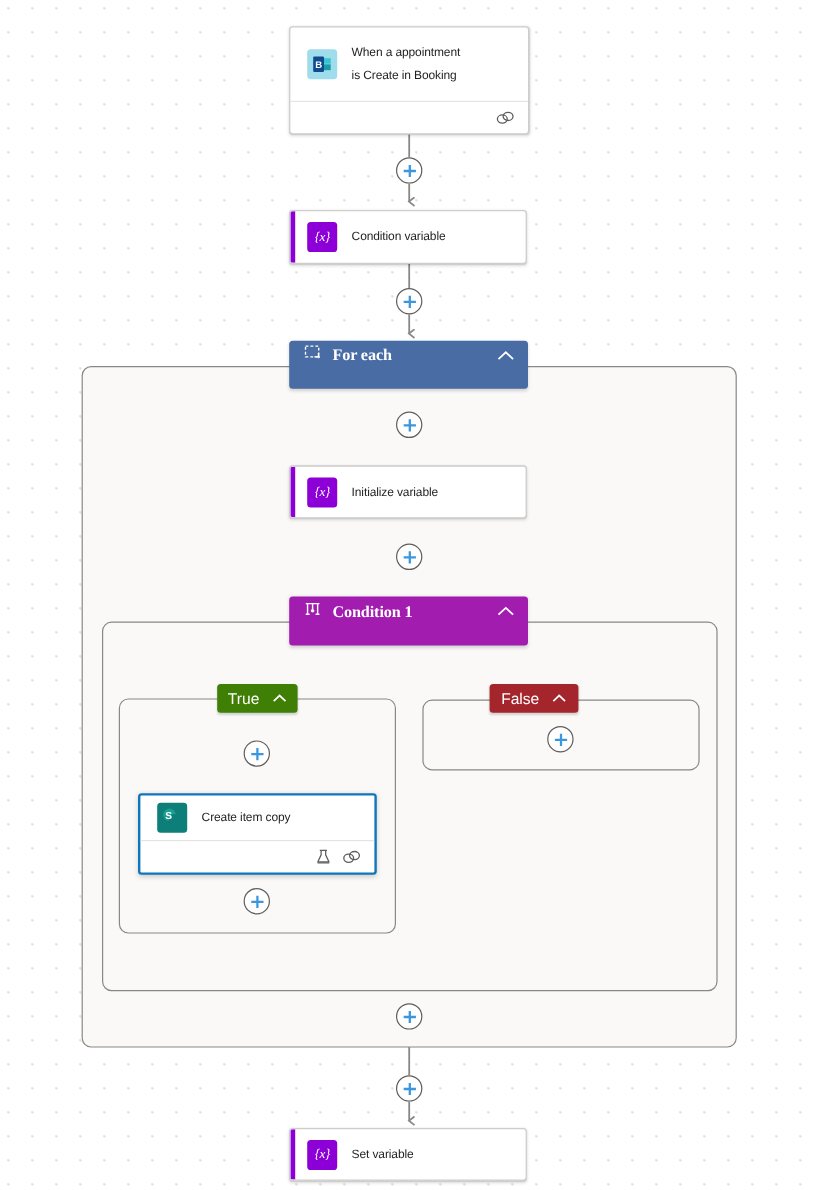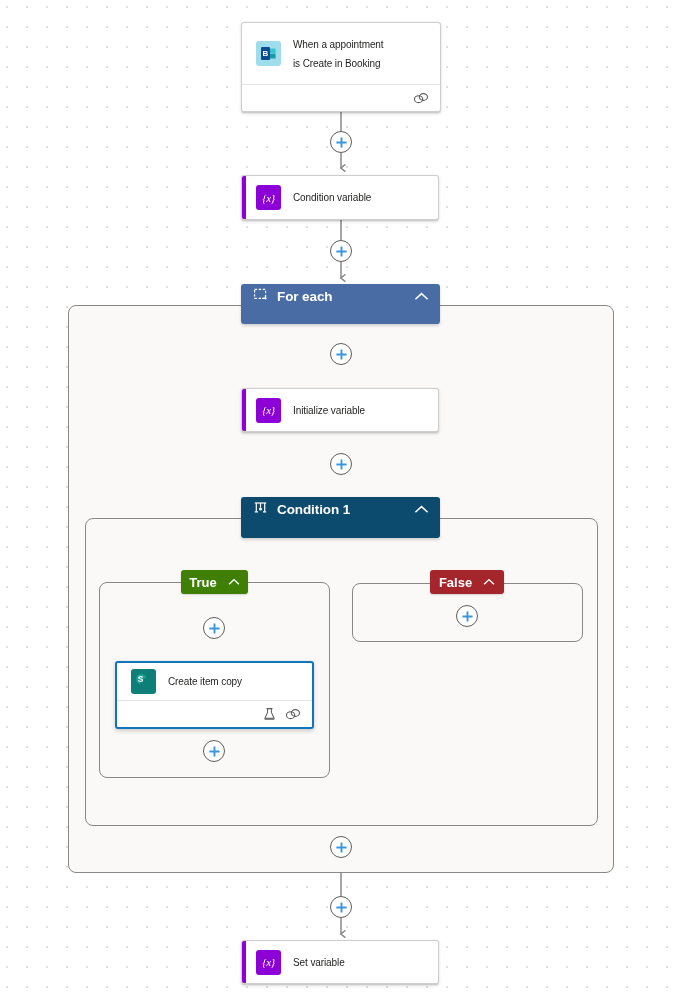--- a/index.html
+++ b/index.html
@@ -127,42 +127,43 @@
   
   .scope-header {
     position: absolute;
     border-radius: 3px;
     box-sizing: border-box;
     display: flex;
     align-items: center;
     padding: 0 11px 16px 12px;
     color: #ffffff;
     box-shadow: 0 1.2px 3px rgba(0,0,0,0.16);
+    font-family: Liberation Serif, serif;
   }
   .scope-header .sh-title {
     font-size: 13.5px;
     font-weight: bold;
     letter-spacing: -0.1px;
     margin-left: 9px;
     flex: 1 1 auto;
   }
   .foreach-header { background: #486ca3; }
-  .condition-header { background: #0c4a6e; }
+  .condition-header { background: #a21caf; }
 
   
   .branch-label {
     position: absolute;
     border-radius: 3px;
     display: flex;
     align-items: center;
     justify-content: center;
     gap: 11px;
     color: #ffffff;
     font-size: 13px;
-    font-weight: bold;
+    font-weight: normal;
     padding: 0 11px;
     box-sizing: border-box;
     box-shadow: 0 1px 2px rgba(0,0,0,0.16);
   }
   .branch-true  { background: #3f7f05; }
   .branch-false { background: #a4262c; }
 
   
   .plus {
     position: absolute;
@@ -336,21 +337,21 @@
 
   <div class="branch-label branch-true" style="left:181px; top:570px; width:67px; height:24px;">
     <span>True</span>
     <span>
       <svg class="chev" width="12" height="8" viewBox="0 0 12 8">
         <path d="M1.1 6.3 L6 1.6 L10.9 6.3" fill="none" stroke="#ffffff" stroke-width="1.4"></path>
       </svg>
     </span>
   </div>
 
-  <div class="branch-label branch-false" style="left:430px; top:570px; width:74px; height:24px;">
+  <div class="branch-label branch-false" style="left:408px; top:570px; width:74px; height:24px;">
     <span>False</span>
     <span>
       <svg class="chev" width="12" height="8" viewBox="0 0 12 8">
         <path d="M1.1 6.3 L6 1.6 L10.9 6.3" fill="none" stroke="#ffffff" stroke-width="1.4"></path>
       </svg>
     </span>
   </div>
 
   <div class="plus" style="left:203px; top:617px;">
     <svg width="13" height="13" viewBox="0 0 13 13">

